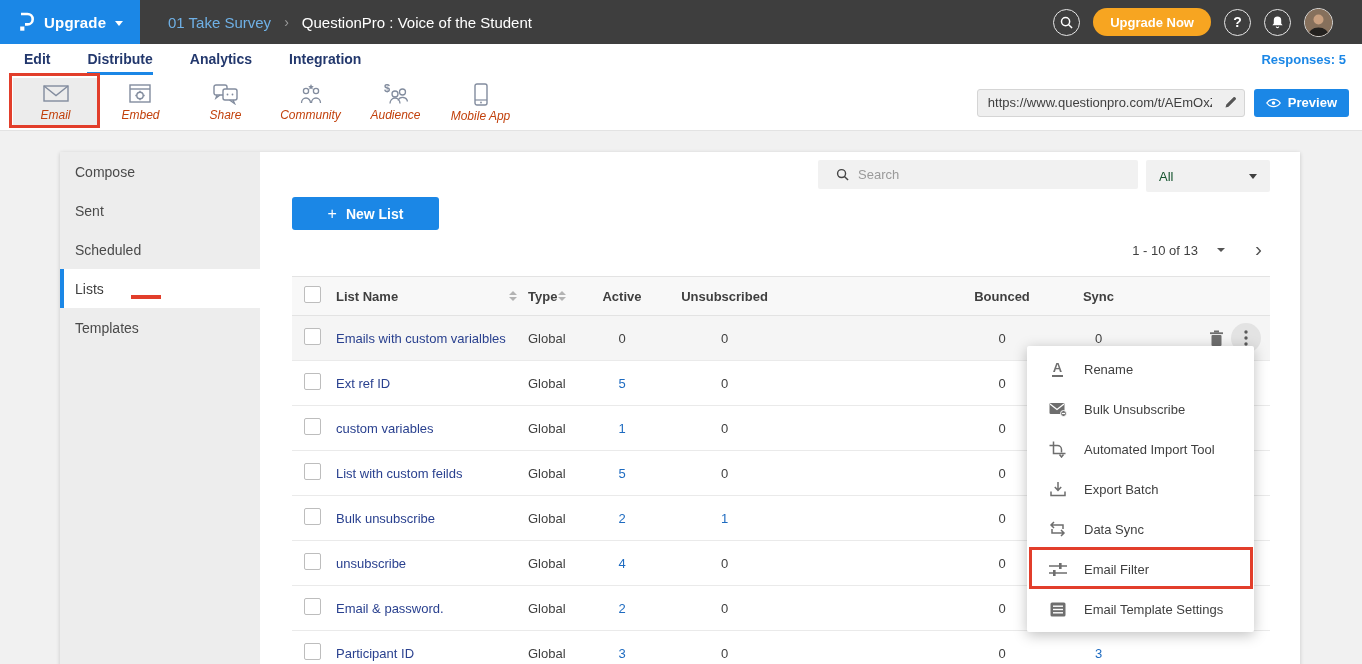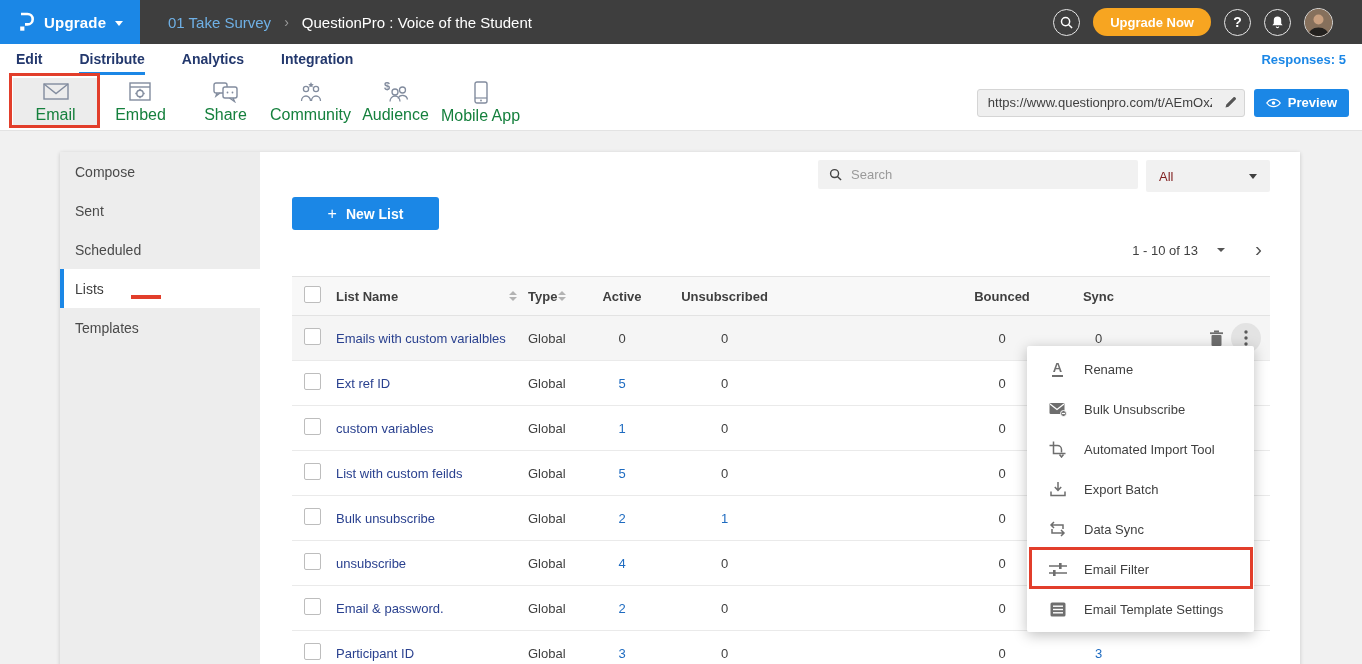--- a/index.html
+++ b/index.html
@@ -18,48 +18,48 @@
   .breadcrumb { display:flex; align-items:center; gap:13px; margin-left:28px; font-size:15px; }
   .crumb-survey { color:#6fb0e5; cursor:pointer; }
   .crumb-sep { color:#9b9b9b; font-size:14px; }
   .crumb-title { color:#fff; }
   .topbar-right { margin-left:auto; display:flex; align-items:center; gap:13px; padding-right:29px; }
   .circle-btn { width:27px; height:27px; border:1.5px solid #e6e6e6; border-radius:50%; display:flex; align-items:center; justify-content:center; color:#fff; cursor:pointer; background:transparent; font-size:14px; font-weight:700; }
   .upgrade-btn { height:28px; padding:0 17px; border:none; border-radius:14px; background:#f7a521; color:#fff; font-size:13px; font-weight:700; cursor:pointer; font-family:inherit; }
   .avatar { width:29px; height:29px; border-radius:50%; overflow:hidden; border:1.5px solid #e6e6e6; cursor:pointer; background:#7c6a58; }
 
   
-  .tabbar { position:absolute; top:44px; left:0; width:100%; height:31px; background:#fff; display:flex; align-items:stretch; gap:37px; padding-left:16px; z-index:4; }
+  .tabbar { position:absolute; top:44px; left:0; width:100%; height:31px; background:#fff; display:flex; align-items:stretch; gap:37px; padding-left:24px; z-index:4; }
   .tab { font-size:14px; font-weight:600; color:#23386d; display:flex; align-items:center; cursor:pointer; border-bottom:3px solid transparent; padding-top:2px; }
   .tab.active { border-bottom-color:#1b87e6; }
   .responses { margin-left:auto; padding-right:16px; display:flex; align-items:center; color:#1b87e6; font-size:13px; font-weight:600; }
 
   
   .dtoolbar { position:absolute; top:75px; left:0; width:100%; height:56px; background:#fff; border-bottom:1px solid #e3e3e3; display:flex; align-items:center; padding-left:13px; z-index:4; }
   .tool-item { width:85px; height:50px; display:flex; flex-direction:column; align-items:center; justify-content:center; gap:3px; cursor:pointer; color:#828c9e; }
-  .tool-item .tlabel { font-size:16px; color:#15803d; }
+  .tool-item .tlabel { font-size:12px; color:#c2410c;font-style:italic; }
   .tool-item.selected { background:#ececec; }
   .url-group { margin-left:auto; display:flex; gap:9px; padding-right:13px; align-items:center; }
   .url-box { width:268px; height:28px; background:#efefef; border:1px solid #d5d5d5; border-radius:3px; display:flex; align-items:center; overflow:hidden; }
   .url-box input { flex:1; min-width:0; border:none; background:transparent; font-family:inherit; font-size:13px; color:#3f3f3f; padding:0 6px 0 10px; outline:none; }
   .pencil-btn { width:26px; height:100%; display:flex; align-items:center; justify-content:center; cursor:pointer; }
   .preview-btn { height:28px; padding:0 12px; background:#1b87e6; border:none; border-radius:3px; color:#fff; font-size:13px; font-weight:600; display:flex; align-items:center; gap:7px; cursor:pointer; font-family:inherit; }
 
   
   .panel { position:absolute; left:60px; top:152px; width:1240px; height:540px; background:#fff; box-shadow:0 1px 4px rgba(0,0,0,.18); display:flex; }
   .sidebar { width:200px; background:#ededed; flex-shrink:0; }
   .side-item { height:39px; display:flex; align-items:center; padding-left:15px; font-size:14px; color:#4a4a4a; cursor:pointer; }
   .side-item.active { background:#fff; border-left:4px solid #1b87e6; padding-left:11px; color:#3f3f3f; }
   .main { flex:1; padding:8px 30px 0 32px; }
 
   .search-row { display:flex; justify-content:flex-end; gap:8px; }
-  .search-box { width:320px; height:29px; background:#f1f1f1; border-radius:2px; display:flex; align-items:center; gap:9px; padding:0 11px; }
+  .search-box { width:320px; height:29px; background:#f1f1f1; border-radius:2px; display:flex; align-items:center; gap:9px; padding:0 18px; }
   .search-box input { flex:1; border:none; background:transparent; font-family:inherit; font-size:13px; color:#3f3f3f; outline:none; }
   .search-box input::placeholder { color:#9a9a9a; }
-  .all-dd { width:124px; height:29px; background:#f1f1f1; border-radius:2px; display:flex; align-items:center; padding:16px 13px; font-size:13px; color:#7f1d1d; cursor:pointer; }
+  .all-dd { width:124px; height:29px; background:#f1f1f1; border-radius:2px; display:flex; align-items:center; padding:16px 13px; font-size:13px; color:#14532d; cursor:pointer; }
   .all-dd .dd-caret { margin-left:auto; width:0; height:0; border-left:4.5px solid transparent; border-right:4.5px solid transparent; border-top:5px solid #3f3f3f; }
 
   .newlist-btn { margin-top:5px; width:147px; height:33px; background:#1b87e6; border:none; border-radius:3px; color:#fff; font-size:14px; font-weight:600; cursor:pointer; font-family:inherit; display:inline-flex; align-items:center; justify-content:center; gap:9px; }
   .newlist-btn .plus { font-size:16px; font-weight:400; }
 
   .pager-row { display:flex; justify-content:flex-end; align-items:center; margin-top:6px; height:28px; gap:30px; padding-right:8px; }
   .pager-range { display:flex; align-items:center; gap:19px; font-size:13px; color:#3f3f3f; cursor:pointer; }
   .pager-range .dd-caret { width:0; height:0; border-left:4px solid transparent; border-right:4px solid transparent; border-top:4.5px solid #555; }
   .pager-next { font-size:21px; color:#555; cursor:pointer; line-height:1; padding-bottom:3px; }
 

